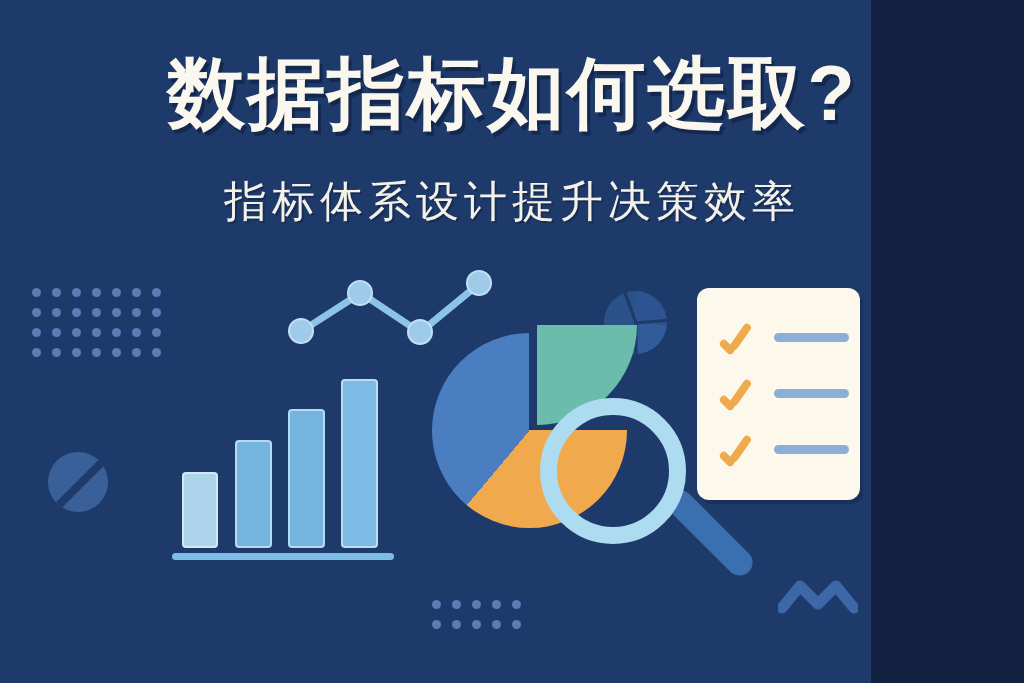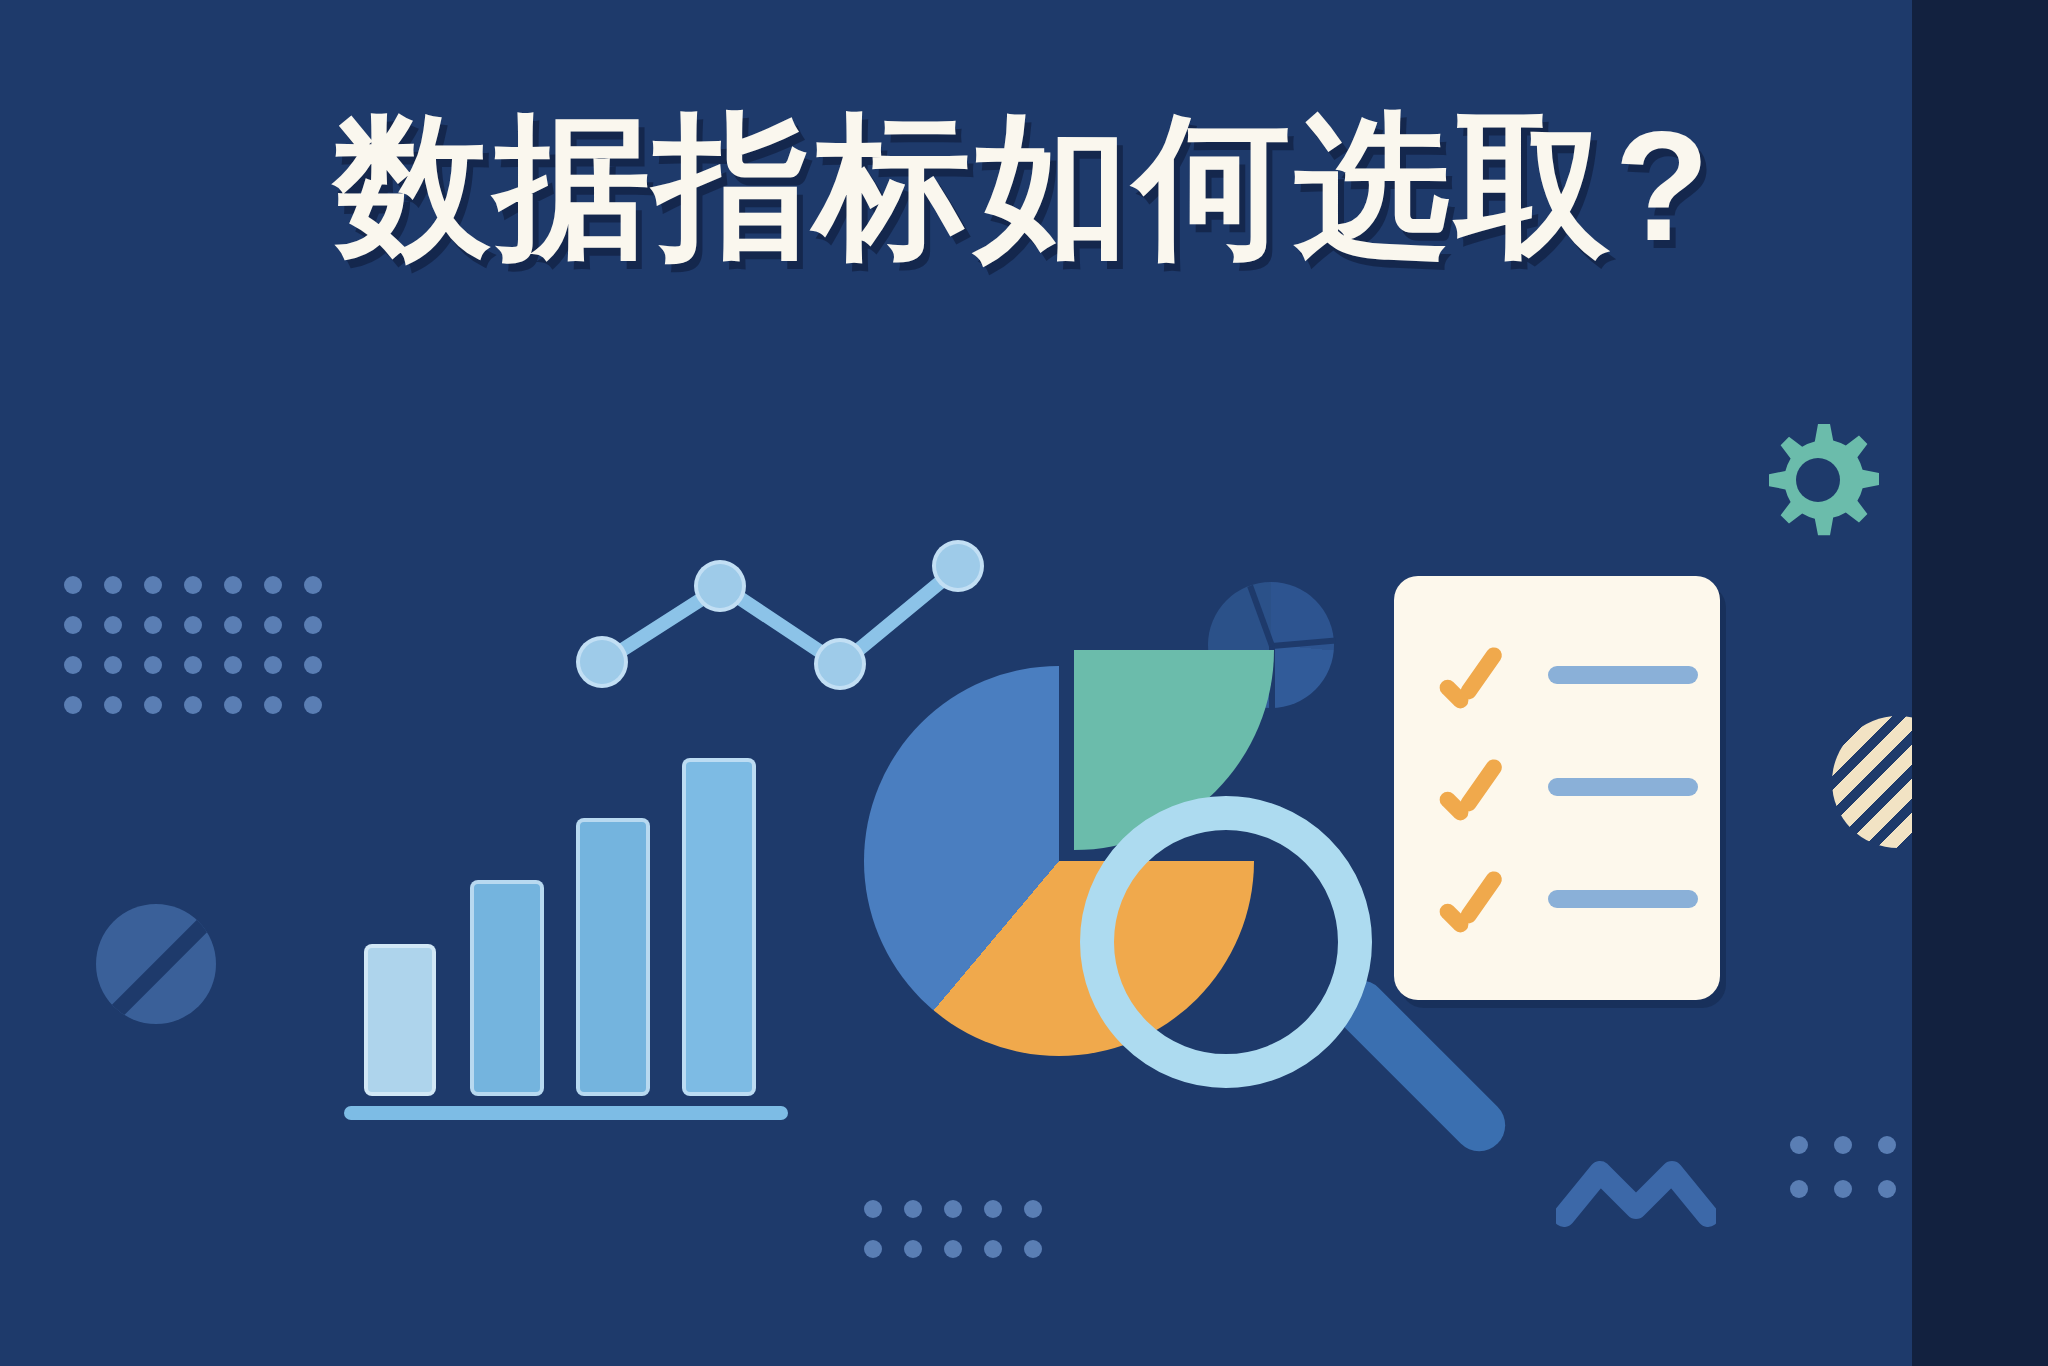--- a/index.html
+++ b/index.html
@@ -2,21 +2,21 @@
 <html><head>
 <meta charset="utf-8">
 <style>
   html, body {
     margin: 0;
     padding: 0;
     background: #12213f;
   }
   .stage {
     position: relative;
-    width: 956px;
+    width: 871px;
     height: 683px;
     overflow: hidden;
     background: #1e3a6b;
     font-family: "Liberation Sans", "DejaVu Sans", sans-serif;
   }
 
   
   .title-wrap {
     position: absolute;
     left: 0;
@@ -293,20 +293,23 @@
 
   <div class="zigzag">
     <svg viewBox="0 0 80 36" width="80" height="36" aria-hidden="true">
       <polyline points="4,30 22,8 40,26 58,8 76,30" fill="none" stroke="#3c68a8" stroke-width="11" stroke-linecap="round" stroke-linejoin="round"></polyline>
     </svg>
   </div>
 
   <div class="title-wrap">
     <div class="main-title">数据指标如何选取?</div>
   </div>
+  <div class="sub-title-wrap">
+    <div class="sub-title">指标体系设计提升决策效率</div>
+  </div>
 
   <div class="linechart">
       <div class="lc-seg" style="left: 16px; top: 65.54px; width: 70.502px; transform: rotate(-32.6923deg); background: rgb(140, 195, 232);"></div>
       <div class="lc-seg" style="left: 75.3333px; top: 27.46px; width: 71.2458px; transform: rotate(33.6127deg); background: rgb(140, 195, 232);"></div>
       <div class="lc-seg" style="left: 134.667px; top: 66.9px; width: 76.9255px; transform: rotate(-39.5284deg); background: rgb(140, 195, 232);"></div>
       <div class="lc-node" style="left: 3px; top: 56.04px; background: rgb(158, 203, 233);"></div>
       <div class="lc-node" style="left: 62.3333px; top: 17.96px; background: rgb(158, 203, 233);"></div>
       <div class="lc-node" style="left: 121.667px; top: 57.4px; background: rgb(158, 203, 233);"></div>
       <div class="lc-node" style="left: 181px; top: 8.44px; background: rgb(158, 203, 233);"></div>
     </div>

